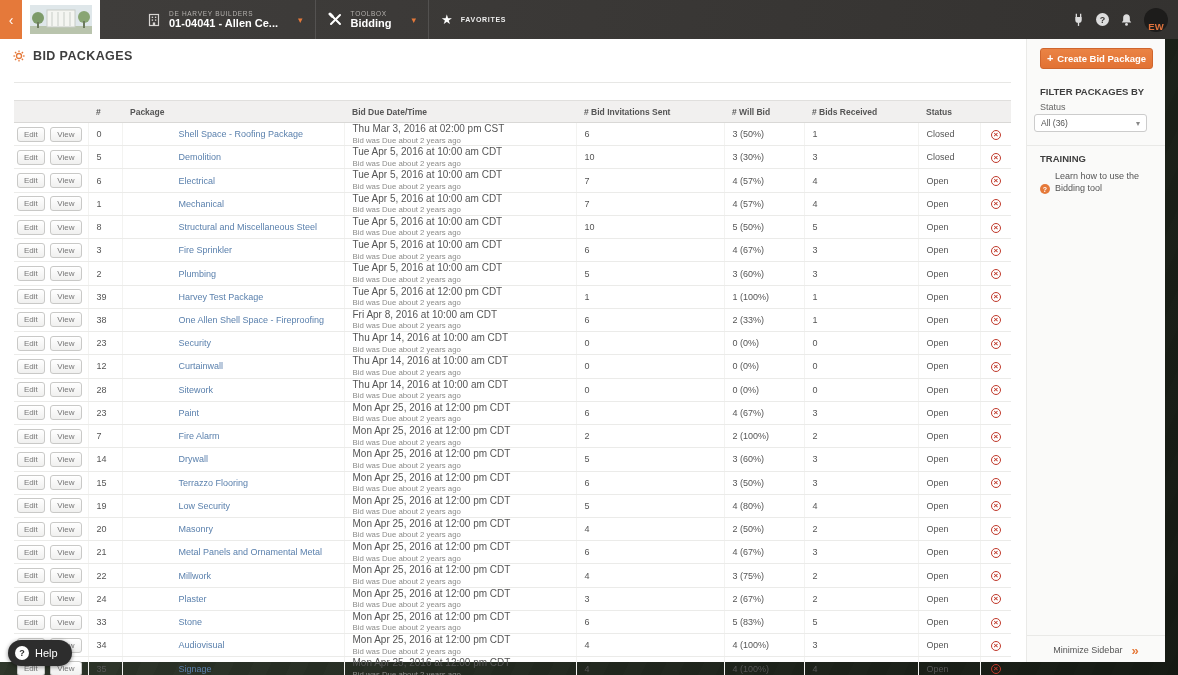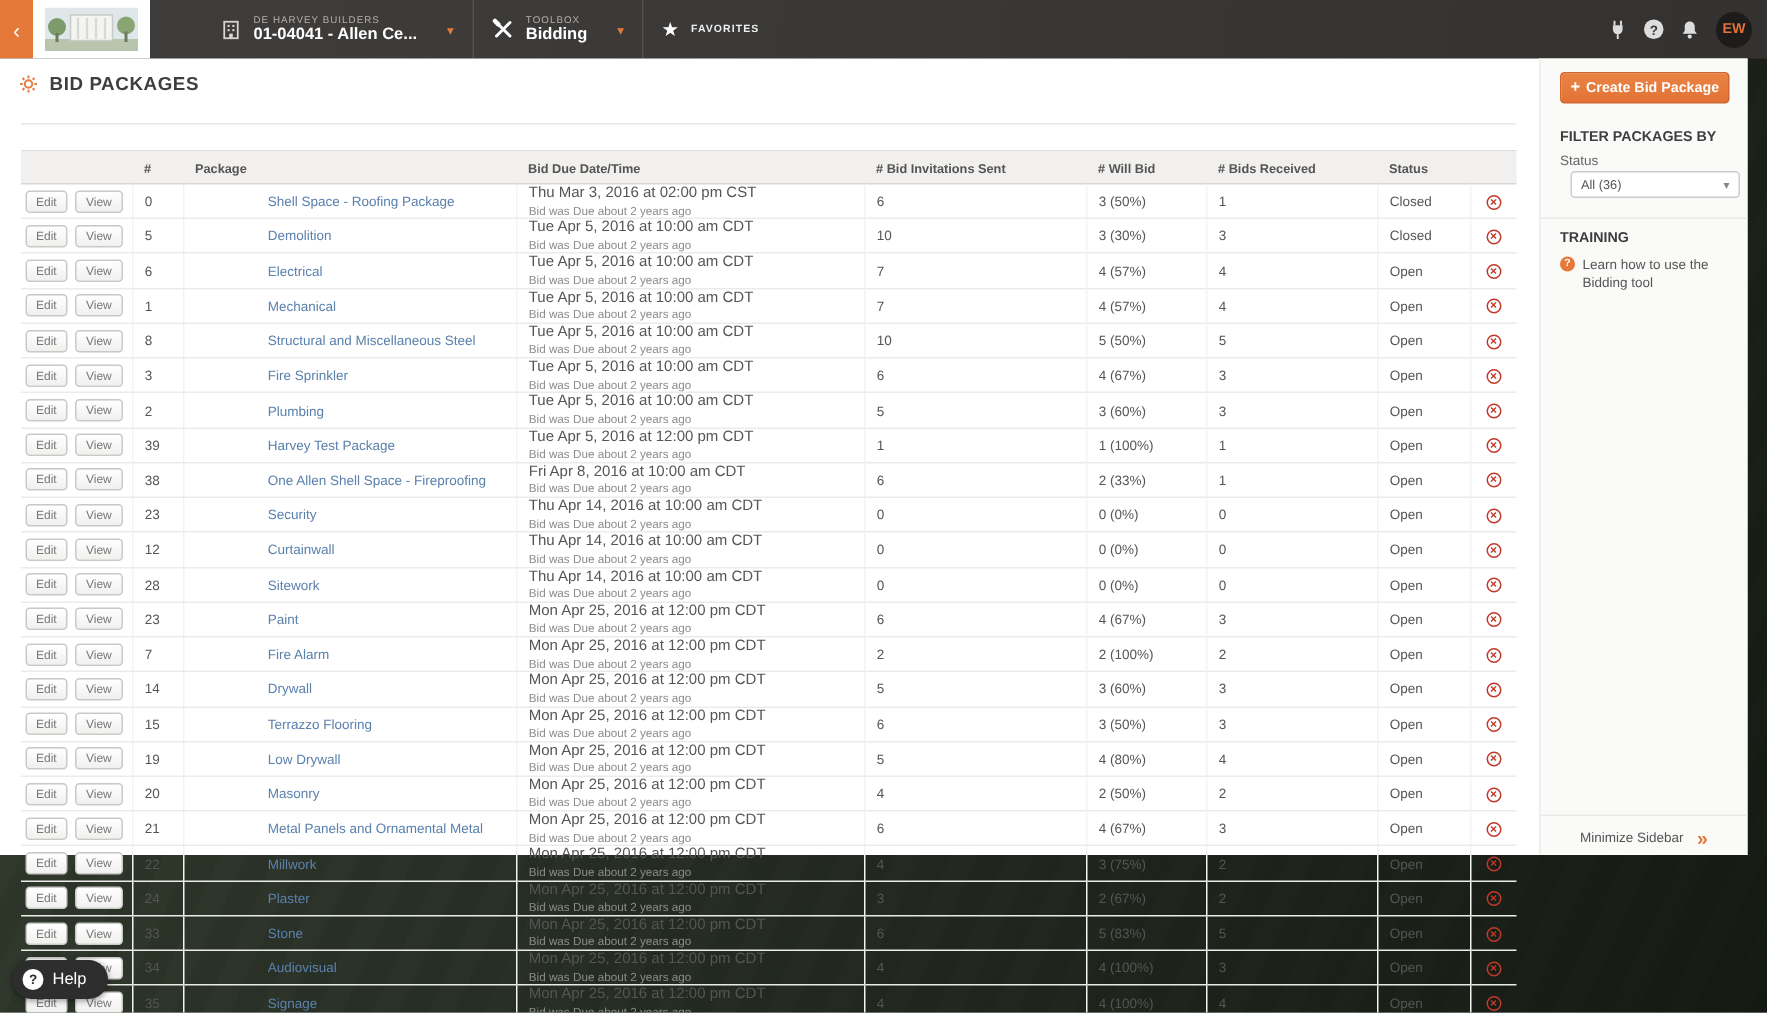--- a/index.html
+++ b/index.html
@@ -22,24 +22,24 @@
     border-right:1px solid rgba(255,255,255,.12); cursor:pointer; }
   .nav-sec .txt { margin-left:8px; }
   .sec-label { font-size:6.5px; letter-spacing:.7px; color:#b3b0ad; }
   .sec-value { font-size:11px; font-weight:bold; color:#fff; white-space:nowrap; }
   .caret { color:#e5793a; font-size:9px; margin-left:20px; }
   .fav-label { font-size:7px; letter-spacing:.7px; color:#eee; font-weight:bold; margin-left:8px; }
   .top-icons { margin-left:auto; display:flex; align-items:center; gap:11px; padding-right:10px; }
   .circle-q { width:13px; height:13px; border-radius:50%; background:#ddd; color:#3a3836;
     font-size:9px; font-weight:bold; display:flex; align-items:center; justify-content:center; cursor:pointer; }
   .avatar { width:24px; height:24px; border-radius:50%; background:#1d1c1b; color:#e0733d;
-    font-weight:bold; font-size:9.5px; display:flex; align-items:center; justify-content:center; cursor:pointer; }
+    font-weight:bold; font-size:9.5px; display:flex; align-items:flex-end; justify-content:center; cursor:pointer; }
   .star-glyph { color:#fff; font-size:13px; line-height:1; }
   
-  .content { position:absolute; top:39px; left:0; width:1165px; height:531px; background:#fff; }
+  .content { position:absolute; top:39px; left:0; width:1165px; height:623px; background:#fff; }
   .page-head { position:absolute; top:10px; left:13px; display:flex; align-items:center; gap:8px; }
   .page-title { font-size:12.5px; font-weight:bold; color:#3e3e3e; letter-spacing:.4px; }
   .head-rule { position:absolute; top:43px; left:14px; width:997px; height:1px; background:#e7e7e5; }
   
   table.tbl { position:absolute; top:61px; left:14px; width:997px; border-collapse:collapse;
     table-layout:fixed; font-size:9px; color:#555; }
   .tbl th { height:22px; background:#f1f0ef; border-top:1px solid #e0dfdd; border-bottom:1px solid #d9d8d6;
     text-align:left; font-size:8.5px; color:#555; padding:0 8px; font-weight:bold; white-space:nowrap; overflow:hidden; }
   .tbl td { height:21.6px; border-bottom:1px solid #ebebe9; border-right:1px solid #f3f3f1;
     padding:0 8px; overflow:hidden; white-space:nowrap; vertical-align:middle; }
@@ -56,27 +56,27 @@
   
   .sidebar { position:absolute; top:0; right:0; width:139px; height:100%;
     background:#fafaf9; border-left:1px solid #eaeae8; }
   .create-btn { position:absolute; top:9px; left:13px; width:113px; height:21px;
     background:linear-gradient(#ea8344,#e27234); border:1px solid #cf662e; border-radius:3px;
     color:#fff; font-size:9.5px; font-weight:bold; display:flex; align-items:center;
     justify-content:center; gap:4px; cursor:pointer; }
   .plus-g { font-size:11px; font-weight:bold; line-height:1; }
   .filter-h { position:absolute; top:47px; left:13px; font-size:9.5px; font-weight:bold; color:#3e3e3e; }
   .status-l { position:absolute; top:63px; left:13px; font-size:9px; color:#666; }
-  .select { position:absolute; top:75px; left:20px; width:113px; height:18px; background:#fff;
+  .select { position:absolute; top:75px; left:7px; width:113px; height:18px; background:#fff;
     border:1px solid #ccc; border-radius:3px; font-size:8.5px; color:#555;
     display:flex; align-items:center; justify-content:space-between; padding:4px 6px; cursor:pointer; }
   .select .sel-caret { color:#888; font-size:8px; }
   .side-rule { position:absolute; top:106px; left:0; width:100%; height:1px; background:#e9e9e7; }
   .training-h { position:absolute; top:114px; left:13px; font-size:9.5px; font-weight:bold; color:#3e3e3e; }
-  .training-link { position:absolute; top:131px; left:13px; display:flex; align-items:flex-start;
+  .training-link { position:absolute; top:131px; left:13px; display:flex; align-items:flex-end;
     gap:5px; font-size:9px; color:#555; width:115px; line-height:1.35; cursor:pointer; }
   .q-orange { flex:none; width:10px; height:10px; border-radius:50%; background:#e5793a; color:#fff;
     font-size:7px; font-weight:bold; display:flex; align-items:center; justify-content:center; margin-top:1px; }
   .minimize { position:absolute; bottom:7px; left:0; width:100%; border-top:1px solid #e9e9e7;
     padding-top:9px; display:flex; align-items:flex-end; justify-content:center; gap:9px;
     font-size:9px; color:#555; cursor:pointer;margin-top:38px; }
   .dbl-chev { color:#e5793a; font-weight:bold; font-size:13px; line-height:.6; }
   
   .help-pill { position:absolute; left:8px; bottom:9px; height:26px; background:#2d2d2d;
     border-radius:14px; display:flex; align-items:center; gap:6px; padding:0 14px 0 7px;
@@ -520,21 +520,21 @@
       <span class="del">×</span>
     </td>
   </tr>
 
   <tr>
     <td class="c-act">
       <button class="mini">Edit</button>
       <button class="mini">View</button>
     </td>
     <td>19</td>
-    <td><a class="pkg-link">Low Drywall</a></td>
+    <td><a class="pkg-link">Low Security</a></td>
     <td>
       <div class="due1">Mon Apr 25, 2016 at 12:00 pm CDT</div>
       <div class="due2">Bid was Due about 2 years ago</div>
     </td>
     <td>5</td>
     <td>4 (80%)</td>
     <td>4</td>
     <td>Open</td>
     <td style="text-align:center; padding:0;">
       <span class="del">×</span>

